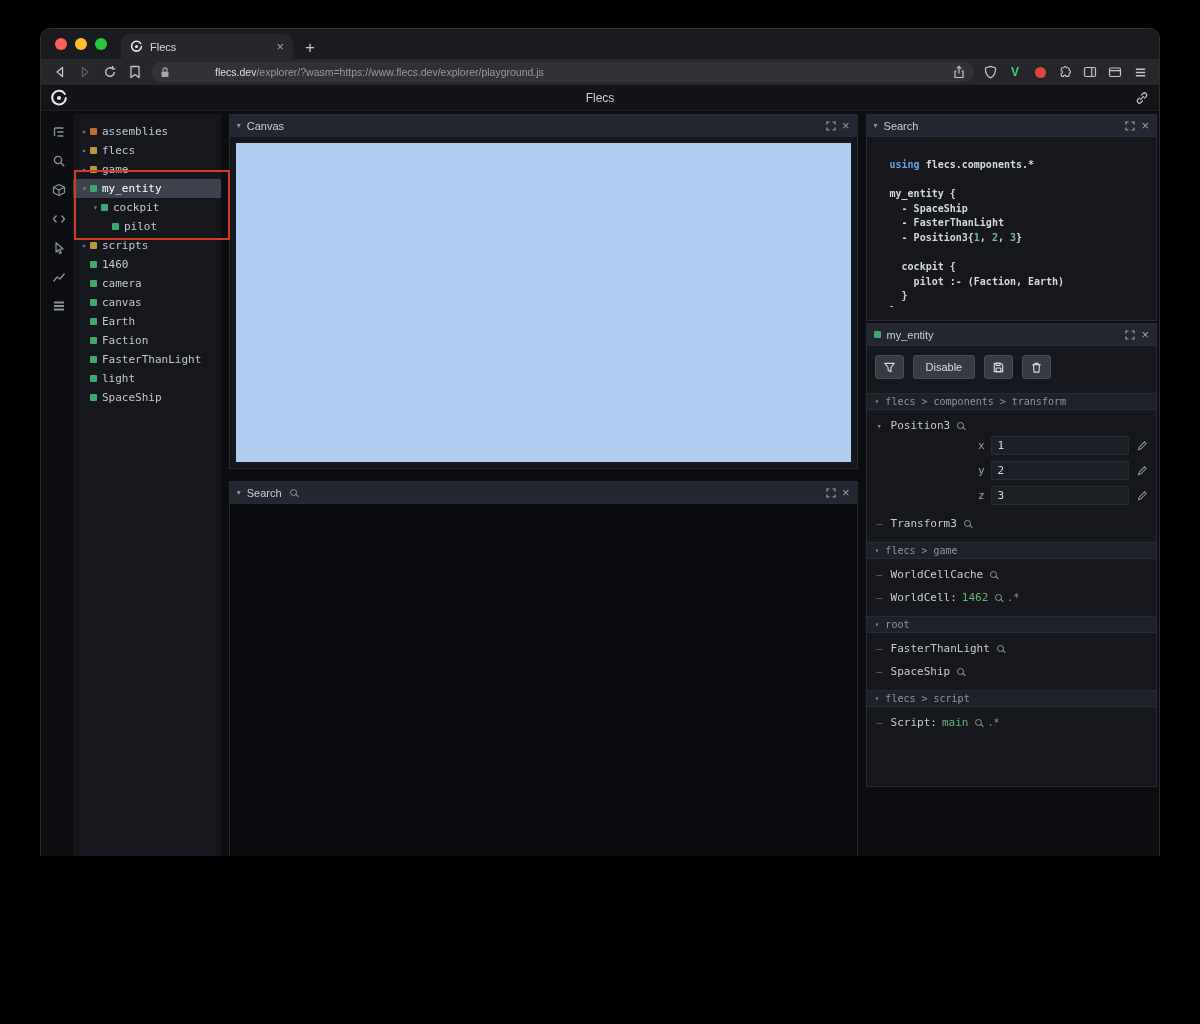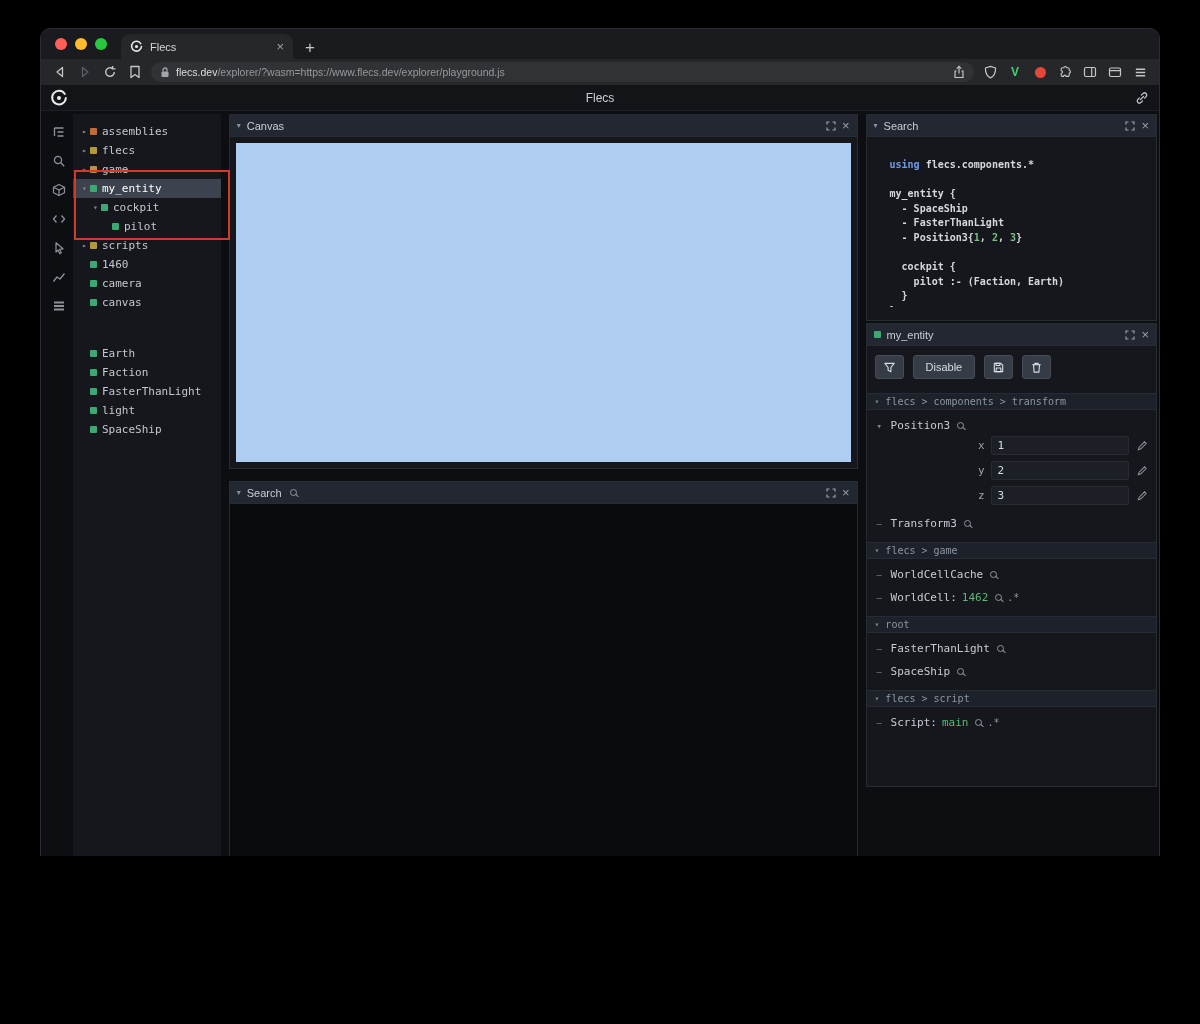--- a/index.html
+++ b/index.html
@@ -16,21 +16,21 @@
   .tl.r{background:#ff5f57}.tl.y{background:#febc2e}.tl.g{background:#28c840}
   .tab { height:25px; width:172px; background:#26272b; border-radius:9px 9px 0 0; display:flex; align-items:center; padding:0 9px; gap:7px; color:#d6d7d9; font-size:11px; }
   .tab-title { flex:1; white-space:nowrap; overflow:hidden; }
   .tab-close { color:#9fa2a6; font-size:13px; line-height:1; }
   .newtab { color:#c8c9cb; font-size:17px; margin:0 0 3px 12px; line-height:1; }
 
   .toolbar { height:26px; background:#26272b; display:flex; align-items:center; padding:0 10px; gap:7px; }
   .nav-btn { display:flex; align-items:center; justify-content:center; width:18px; height:18px; }
   .urlbar { flex:1; height:20px; background:#313236; border-radius:10px; display:flex; align-items:center; padding:0 9px; gap:6px; overflow:hidden; }
   .url-text { flex:1; font-size:10.5px; white-space:nowrap; overflow:hidden; }
-  .url-domain { color:#dcdde0; }
+  .url-domain { color:#dcdde0;margin-left:39px; }
   .url-path { color:#97999d; }
   .v-logo { color:#3fd36f; font-weight:bold; font-size:12px; }
   .red-dot { width:11px; height:11px; border-radius:50%; background:#e2473a; }
 
   
   .app { height:884px; display:flex; flex-direction:column; background:#0d0e11; }
   .app-header { height:26px; position:relative; display:flex; align-items:center; background:#131418; border-bottom:1px solid #1d1f24; }
   .app-title { position:absolute; left:0; right:0; text-align:center; color:#ccd1d6; font-size:12px; }
   .app-logo { margin-left:9px; display:flex; z-index:2; }
   .link-btn { margin-left:auto; margin-right:10px; z-index:2; display:flex; }
@@ -303,21 +303,21 @@
               <div class="tree-row" style="padding-left: 6px;">
                 <span class="tree-arrow"></span>
                 <span class="tree-square" style="background: rgb(61, 168, 113);"></span>
                 <span class="tree-label">camera</span>
               </div>
               <div class="tree-row" style="padding-left: 6px;">
                 <span class="tree-arrow"></span>
                 <span class="tree-square" style="background: rgb(61, 168, 113);"></span>
                 <span class="tree-label">canvas</span>
               </div>
-              <div class="tree-row" style="padding-left: 6px; margin-top: 32px;">
+              <div class="tree-row" style="padding-left: 6px;">
                 <span class="tree-arrow"></span>
                 <span class="tree-square" style="background: rgb(61, 168, 113);"></span>
                 <span class="tree-label">Earth</span>
               </div>
               <div class="tree-row" style="padding-left: 6px;">
                 <span class="tree-arrow"></span>
                 <span class="tree-square" style="background: rgb(61, 168, 113);"></span>
                 <span class="tree-label">Faction</span>
               </div>
               <div class="tree-row" style="padding-left: 6px;">

